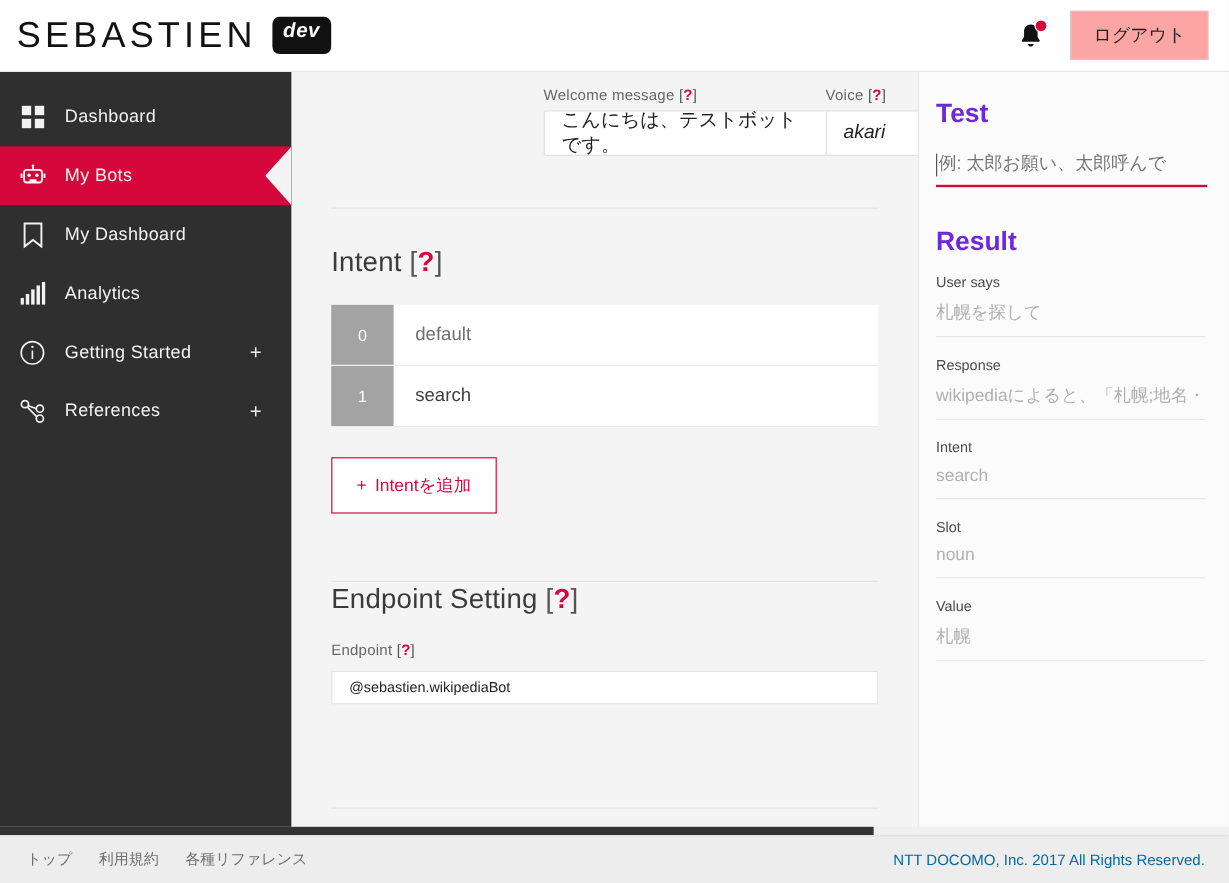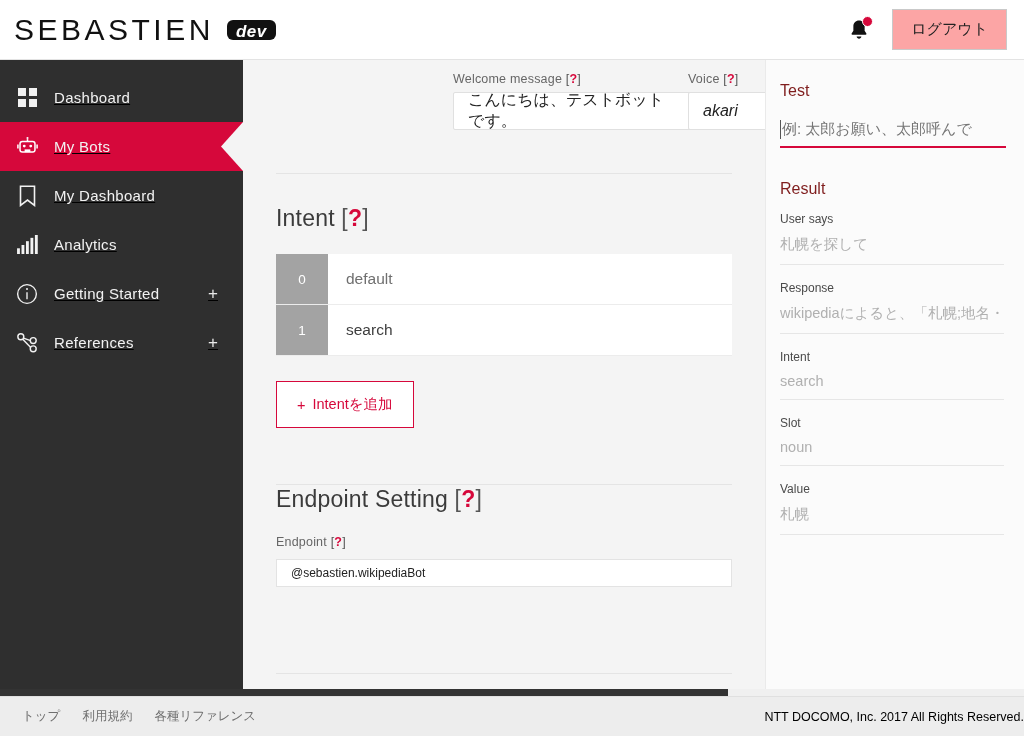--- a/index.html
+++ b/index.html
@@ -18,21 +18,21 @@
     background:#ffffff; border-bottom:1px solid #e3e3e3;
     display:flex; align-items:center;
   }
   .brand { display:flex; align-items:center; padding-left:14px; }
   .brand-text {
     font-size:30px; letter-spacing:3.5px; color:#111;
     font-family:"Liberation Sans","DejaVu Sans",sans-serif; font-weight:400;
   }
   .brand-badge {
     margin-left:13px; background:#111; color:#fff;
-    border-radius:6px; padding:3px 9px 0 9px;
+    border-radius:6px; padding:3px 9px 11px 9px;
     font-size:17px; font-style:italic; font-weight:700; letter-spacing:0.5px;
     line-height:1;
   }
   .header-right {
     margin-left:auto; display:flex; align-items:center; gap:20px; padding-right:17px;
   }
   .bell-wrap { position:relative; width:26px; height:28px; cursor:pointer; }
   .bell-badge {
     position:absolute; top:0px; right:-1px; width:11px; height:11px;
     border-radius:50%; background:#d6083b; border:1.5px solid #fff;
@@ -40,21 +40,20 @@
   .logout-btn {
     border:1px solid #c9c9c9; background:#fca5a5; color:#222;
     font-size:15px; padding:10px 18px; cursor:pointer;
     font-family:"Liberation Sans","DejaVu Sans",sans-serif;
   }
 
   
   .sidebar {
     position:absolute; top:60px; left:0; width:243px; height:636px;
     background:#2f2f2f;
-    text-decoration:underline;
   }
   .nav-item {
     position:relative; height:49px; display:flex; align-items:center;
     color:#f2f2f2; font-size:15px; cursor:pointer;
   }
   .nav-item .ico {
     width:54px; min-width:54px; display:flex; align-items:center; justify-content:center;
   }
   .nav-item .label { flex:1; letter-spacing:0.3px; }
   .nav-item .plus { padding-right:25px; font-size:17px; color:#eaeaea; }
@@ -122,21 +121,21 @@
     font-size:12px; color:#222;
   }
 
   
   .rightpanel {
     position:absolute; top:60px; left:765px; width:259px; height:636px;
     background:#fbfbfb; border-left:1px solid #eaeaea;
     padding:22px 20px 0 14px; overflow:hidden;
   }
   .rp-title {
-    font-size:16px; color:#7f1d1d; font-weight:400; margin-bottom:18px;
+    font-size:22px; color:#6d28d9; font-weight:700; margin-bottom:18px;
   }
   .rp-title.result { margin-top:32px; margin-bottom:14px; }
   .test-input {
     border:none; border-bottom:2px solid #d6083b; width:226px;
     font-size:15px; color:#9a9a9a; padding:2px 0 9px 2px;
     background:transparent; outline:none;
     font-family:"Liberation Sans","DejaVu Sans",sans-serif;
     position:relative;
   }
   .caret {
@@ -156,21 +155,21 @@
   .footer {
     position:absolute; top:696px; left:0; width:1024px; height:40px;
     background:#ededed; display:flex; align-items:center;
     border-top:1px solid #e0e0e0;
   }
   .footer-links { display:flex; gap:22px; padding-left:22px; }
   .footer-links a {
     font-size:12.5px; color:#6f6f6f; text-decoration:none; cursor:pointer;
   }
   .copyright {
-    margin-left:auto; font-size:12.5px; color:#000000;
+    margin-left:auto; padding-right:20px; font-size:12.5px; color:#0369a1;
   }
   .hbar {
     position:absolute; top:689px; left:0; width:728px; height:7px; background:#333;
   }
   .hbar-track {
     position:absolute; top:689px; left:0; width:1024px; height:7px; background:#f0f0f0;
   }
 </style>
 </head>
 <body>

